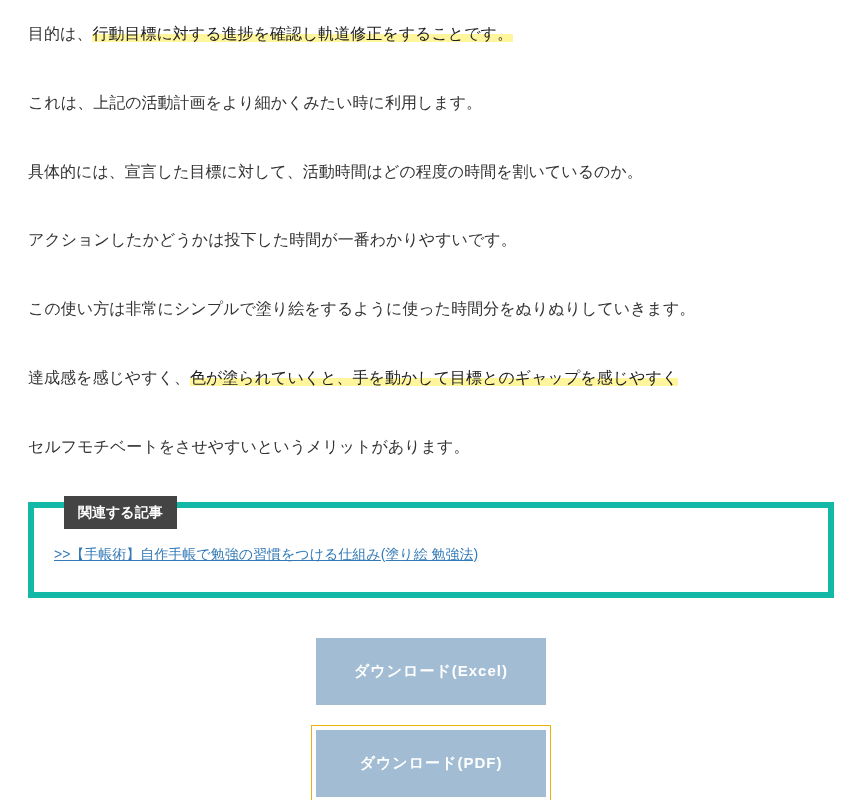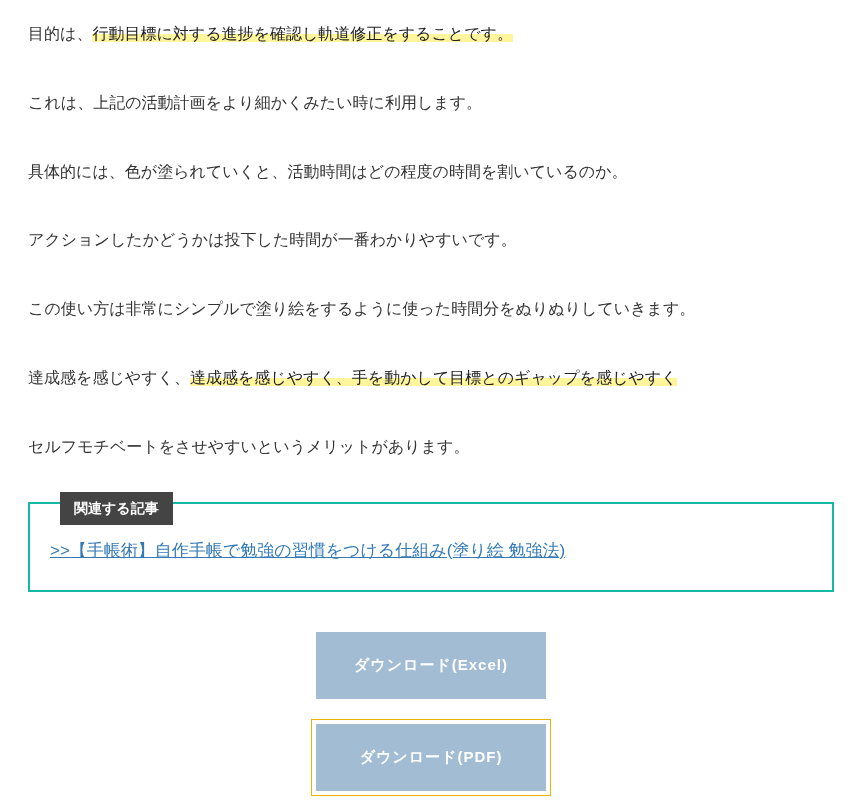--- a/index.html
+++ b/index.html
@@ -15,40 +15,40 @@
   }
   p.body-text {
     margin: 0 0 40px 0;
   }
   .highlight {
     background: linear-gradient(transparent 55%, #fff59d 55%);
     font-weight: normal;
     color: #222;
   }
   .related-box {
-    border: 2px solid #14b8a6;
+    border: 6px solid #14b8a6;
     position: relative;
     padding: 32px 20px 24px 20px;
     margin-top: 10px;
     margin-bottom: 40px;
   }
   .related-title {
     position: absolute;
     top: -12px;
     left: 30px;
     background: #444;
     color: #fff;
     font-size: 14px;
     font-weight: bold;
     padding: 4px 14px;
   }
   .related-link {
     color: #337ab7;
     text-decoration: underline;
-    font-size: 17px;
+    font-size: 14px;
   }
   .button-row {
     text-align: center;
     margin: 20px 0;
   }
   .dl-btn {
     display: inline-block;
     background: #a2bdd3;
     color: #fff;
     font-weight: bold;
@@ -68,26 +68,26 @@
   }
 </style>
 </head>
 <body>
 
 <p class="body-text">
   <span>目的は、</span><span class="highlight">行動目標に対する進捗を確認し軌道修正をすることです。</span>
 </p>
 
 <p class="body-text">これは、上記の活動計画をより細かくみたい時に利用します。</p>
-<p class="body-text">具体的には、色が塗られていくと、活動時間はどの程度の時間を割いているのか。</p>
+<p class="body-text">具体的には、宣言した目標に対して、活動時間はどの程度の時間を割いているのか。</p>
 <p class="body-text">アクションしたかどうかは投下した時間が一番わかりやすいです。</p>
 <p class="body-text">この使い方は非常にシンプルで塗り絵をするように使った時間分をぬりぬりしていきます。</p>
 
 <p class="body-text">
-  <span>達成感を感じやすく、</span><span class="highlight">達成感を感じやすく、手を動かして目標とのギャップを感じやすく</span>
+  <span>達成感を感じやすく、</span><span class="highlight">色が塗られていくと、手を動かして目標とのギャップを感じやすく</span>
 </p>
 
 <p class="body-text">セルフモチベートをさせやすいというメリットがあります。</p>
 
 <div class="related-box">
   <div class="related-title">関連する記事</div>
   <a href="#" class="related-link">&gt;&gt;【手帳術】自作手帳で勉強の習慣をつける仕組み(塗り絵 勉強法)</a>
 </div>
 
 <div class="button-row">

